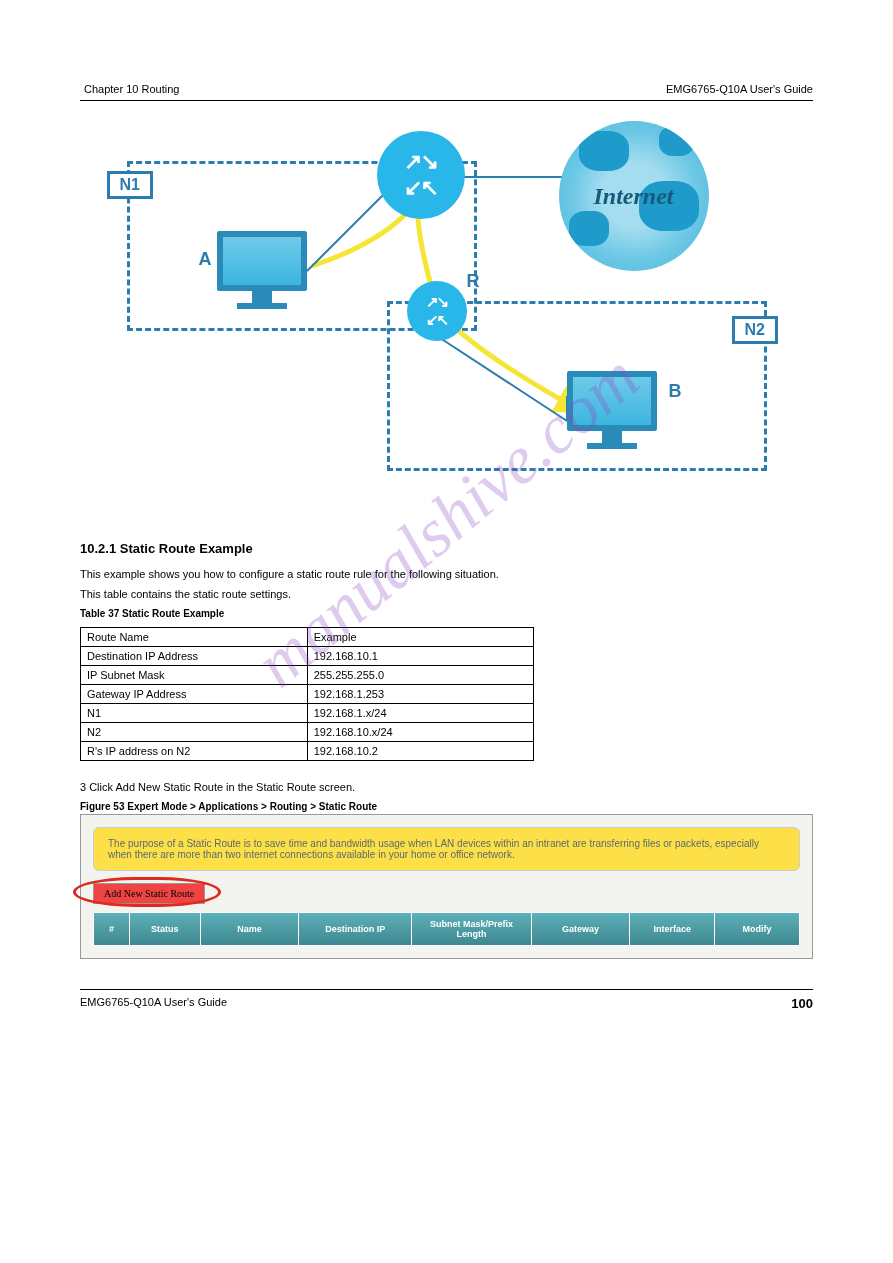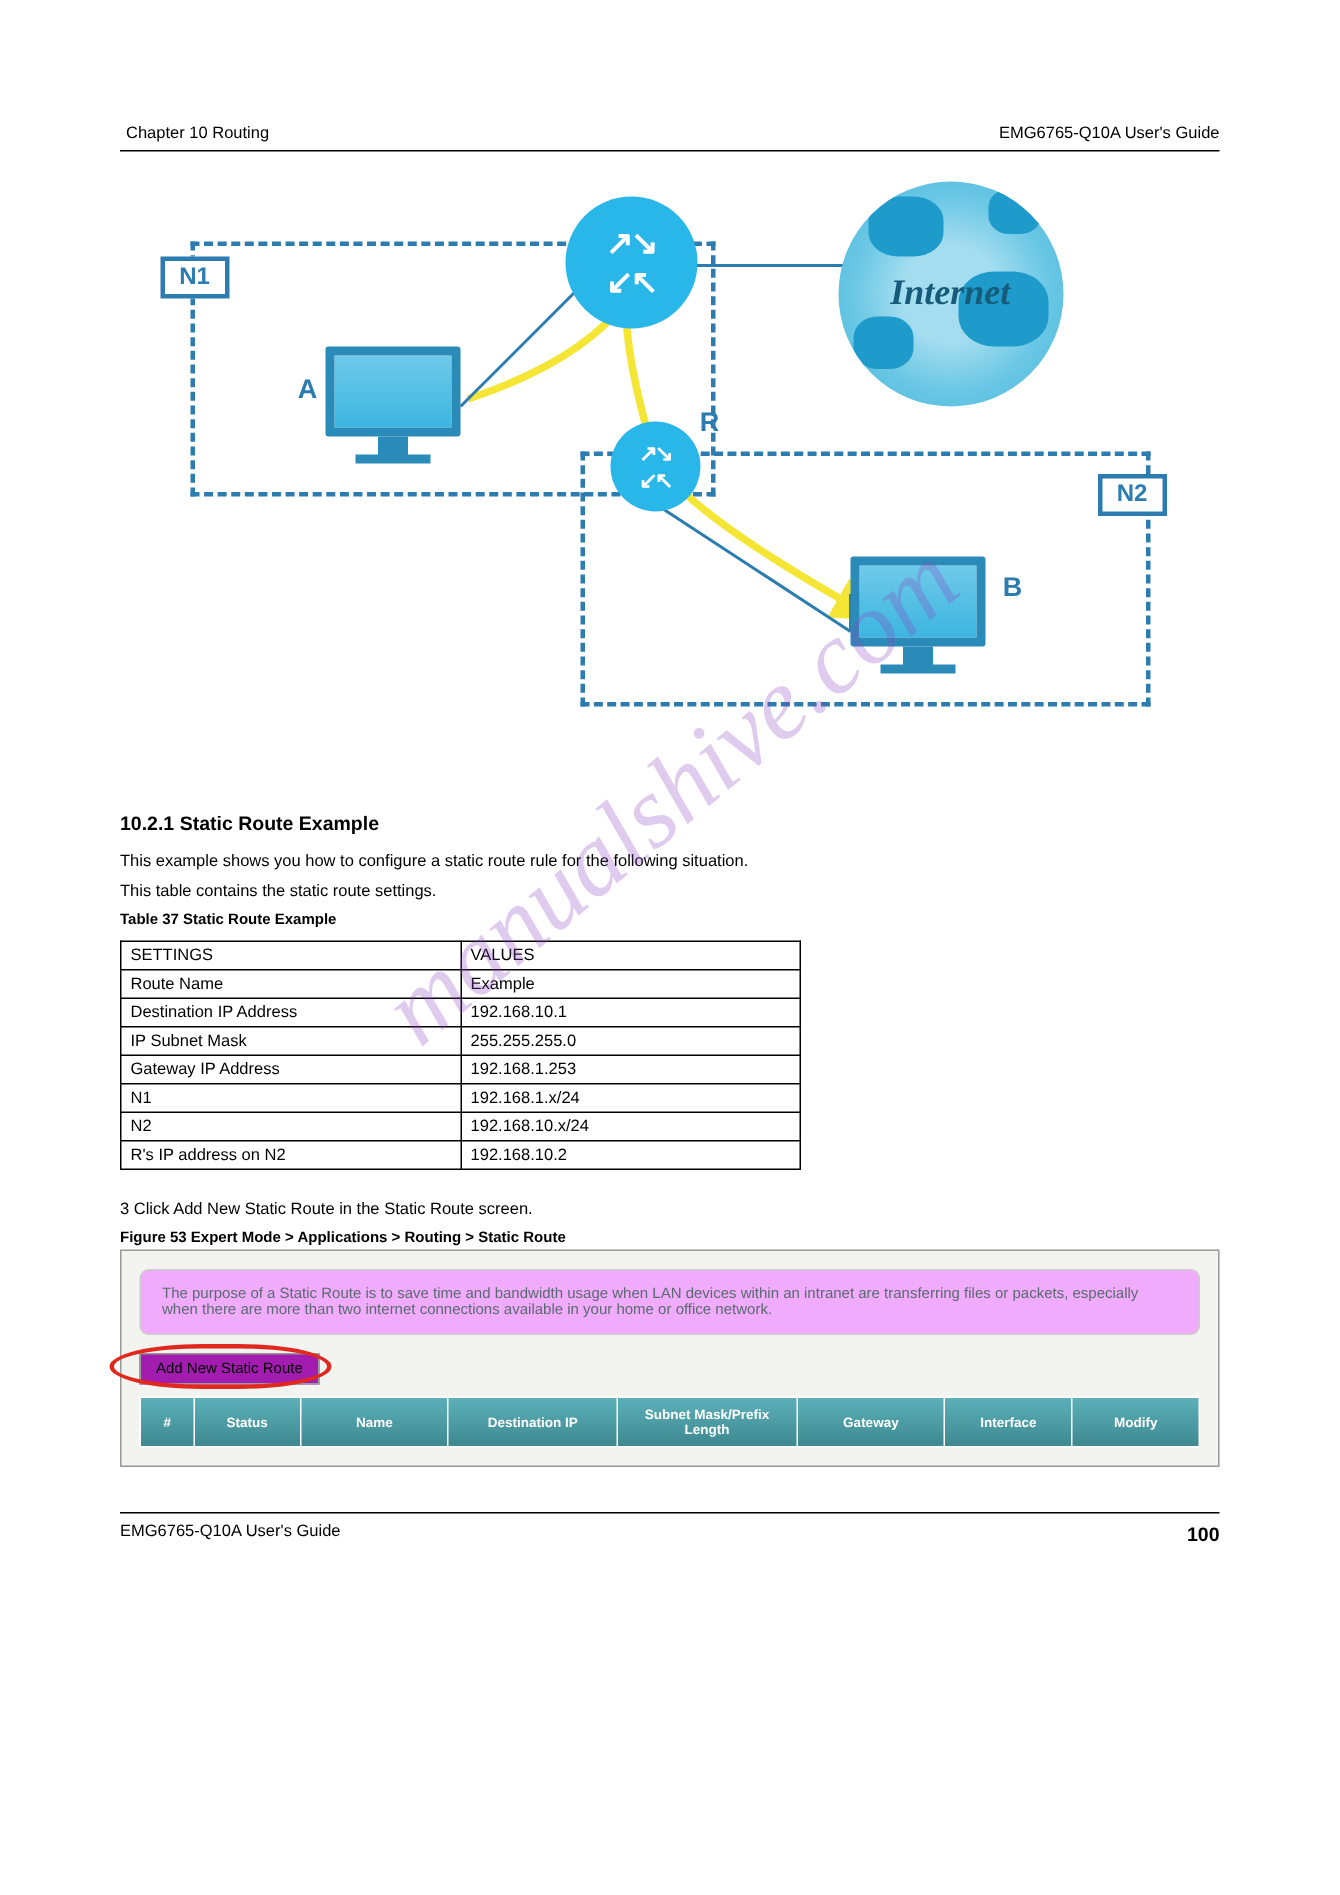--- a/index.html
+++ b/index.html
@@ -168,34 +168,35 @@
   
   .ui-fig {
     border: 1px solid #999;
     width: 100%;
     background: #f3f3f0;
     padding: 0;
   }
   .ui-notice {
     margin: 12px;
     padding: 10px 14px;
-    background: #f0abfc;
+    background: #fde047;
     border: 1px solid #ccc;
     border-radius: 6px;
     font-size: 10px;
     color: #5a6b6f;
   }
   .ui-btn {
     margin: 0 12px 6px 12px;
     display: inline-block;
     padding: 4px 10px;
-    background: #a21caf;
+    background: #ef4444;
     border: 1px solid #999;
     font-size: 10px;
     position: relative;
+    font-family: Liberation Serif, serif;
   }
   .circle-highlight {
     position: absolute;
     border: 3px solid #e0281f;
     border-radius: 50% / 60%;
     left: -8px; top: -6px;
     width: 148px; height: 30px;
     pointer-events: none;
   }
   .ui-tbl {
@@ -315,24 +316,20 @@
 
   <div class="section-title">10.2.1  Static Route Example</div>
 
   <p class="body-text">This example shows you how to configure a static route rule for the following situation.</p>
   <p class="body-text">This table contains the static route settings.</p>
 
   <p class="body-text" style="font-weight:bold;font-size:10px;margin-top:6px">Table 37  Static Route Example</p>
 
   <table class="data-table">
     <tbody>
-      <tr>
-          <td>SETTINGS</td>
-          <td>VALUES</td>
-        </tr>
       <tr>
           <td>Route Name</td>
           <td>Example</td>
         </tr>
       <tr>
           <td>Destination IP Address</td>
           <td>192.168.10.1</td>
         </tr>
       <tr>
           <td>IP Subnet Mask</td>

